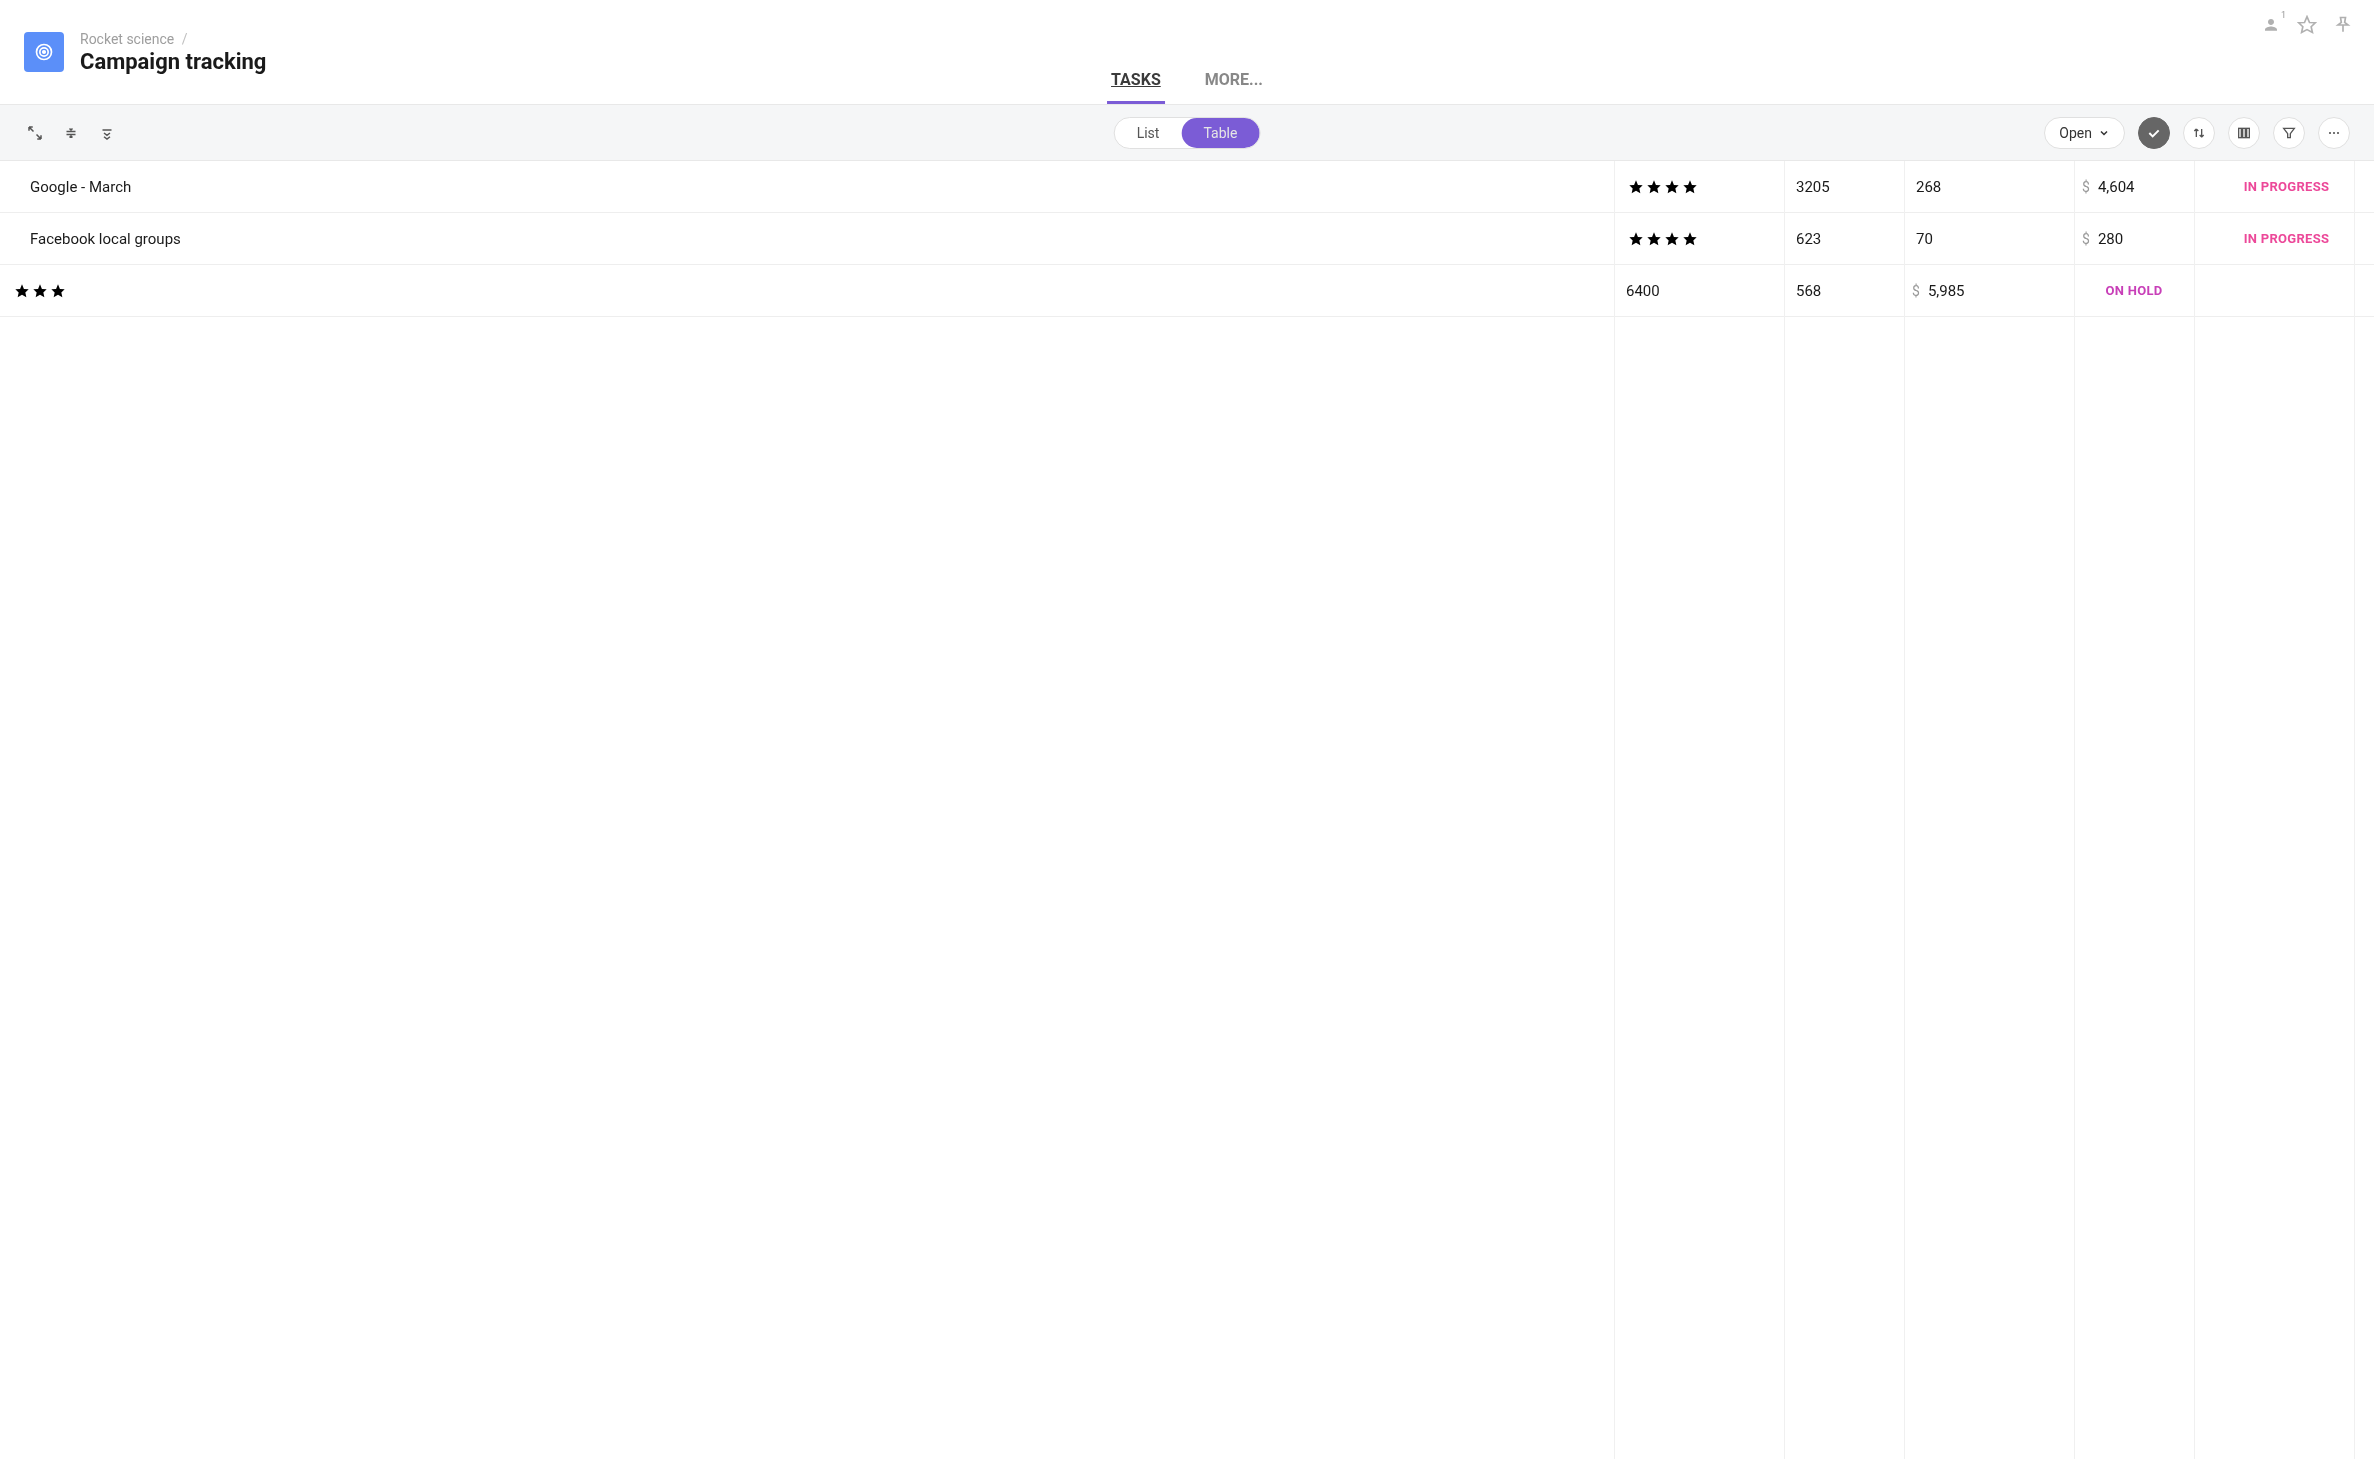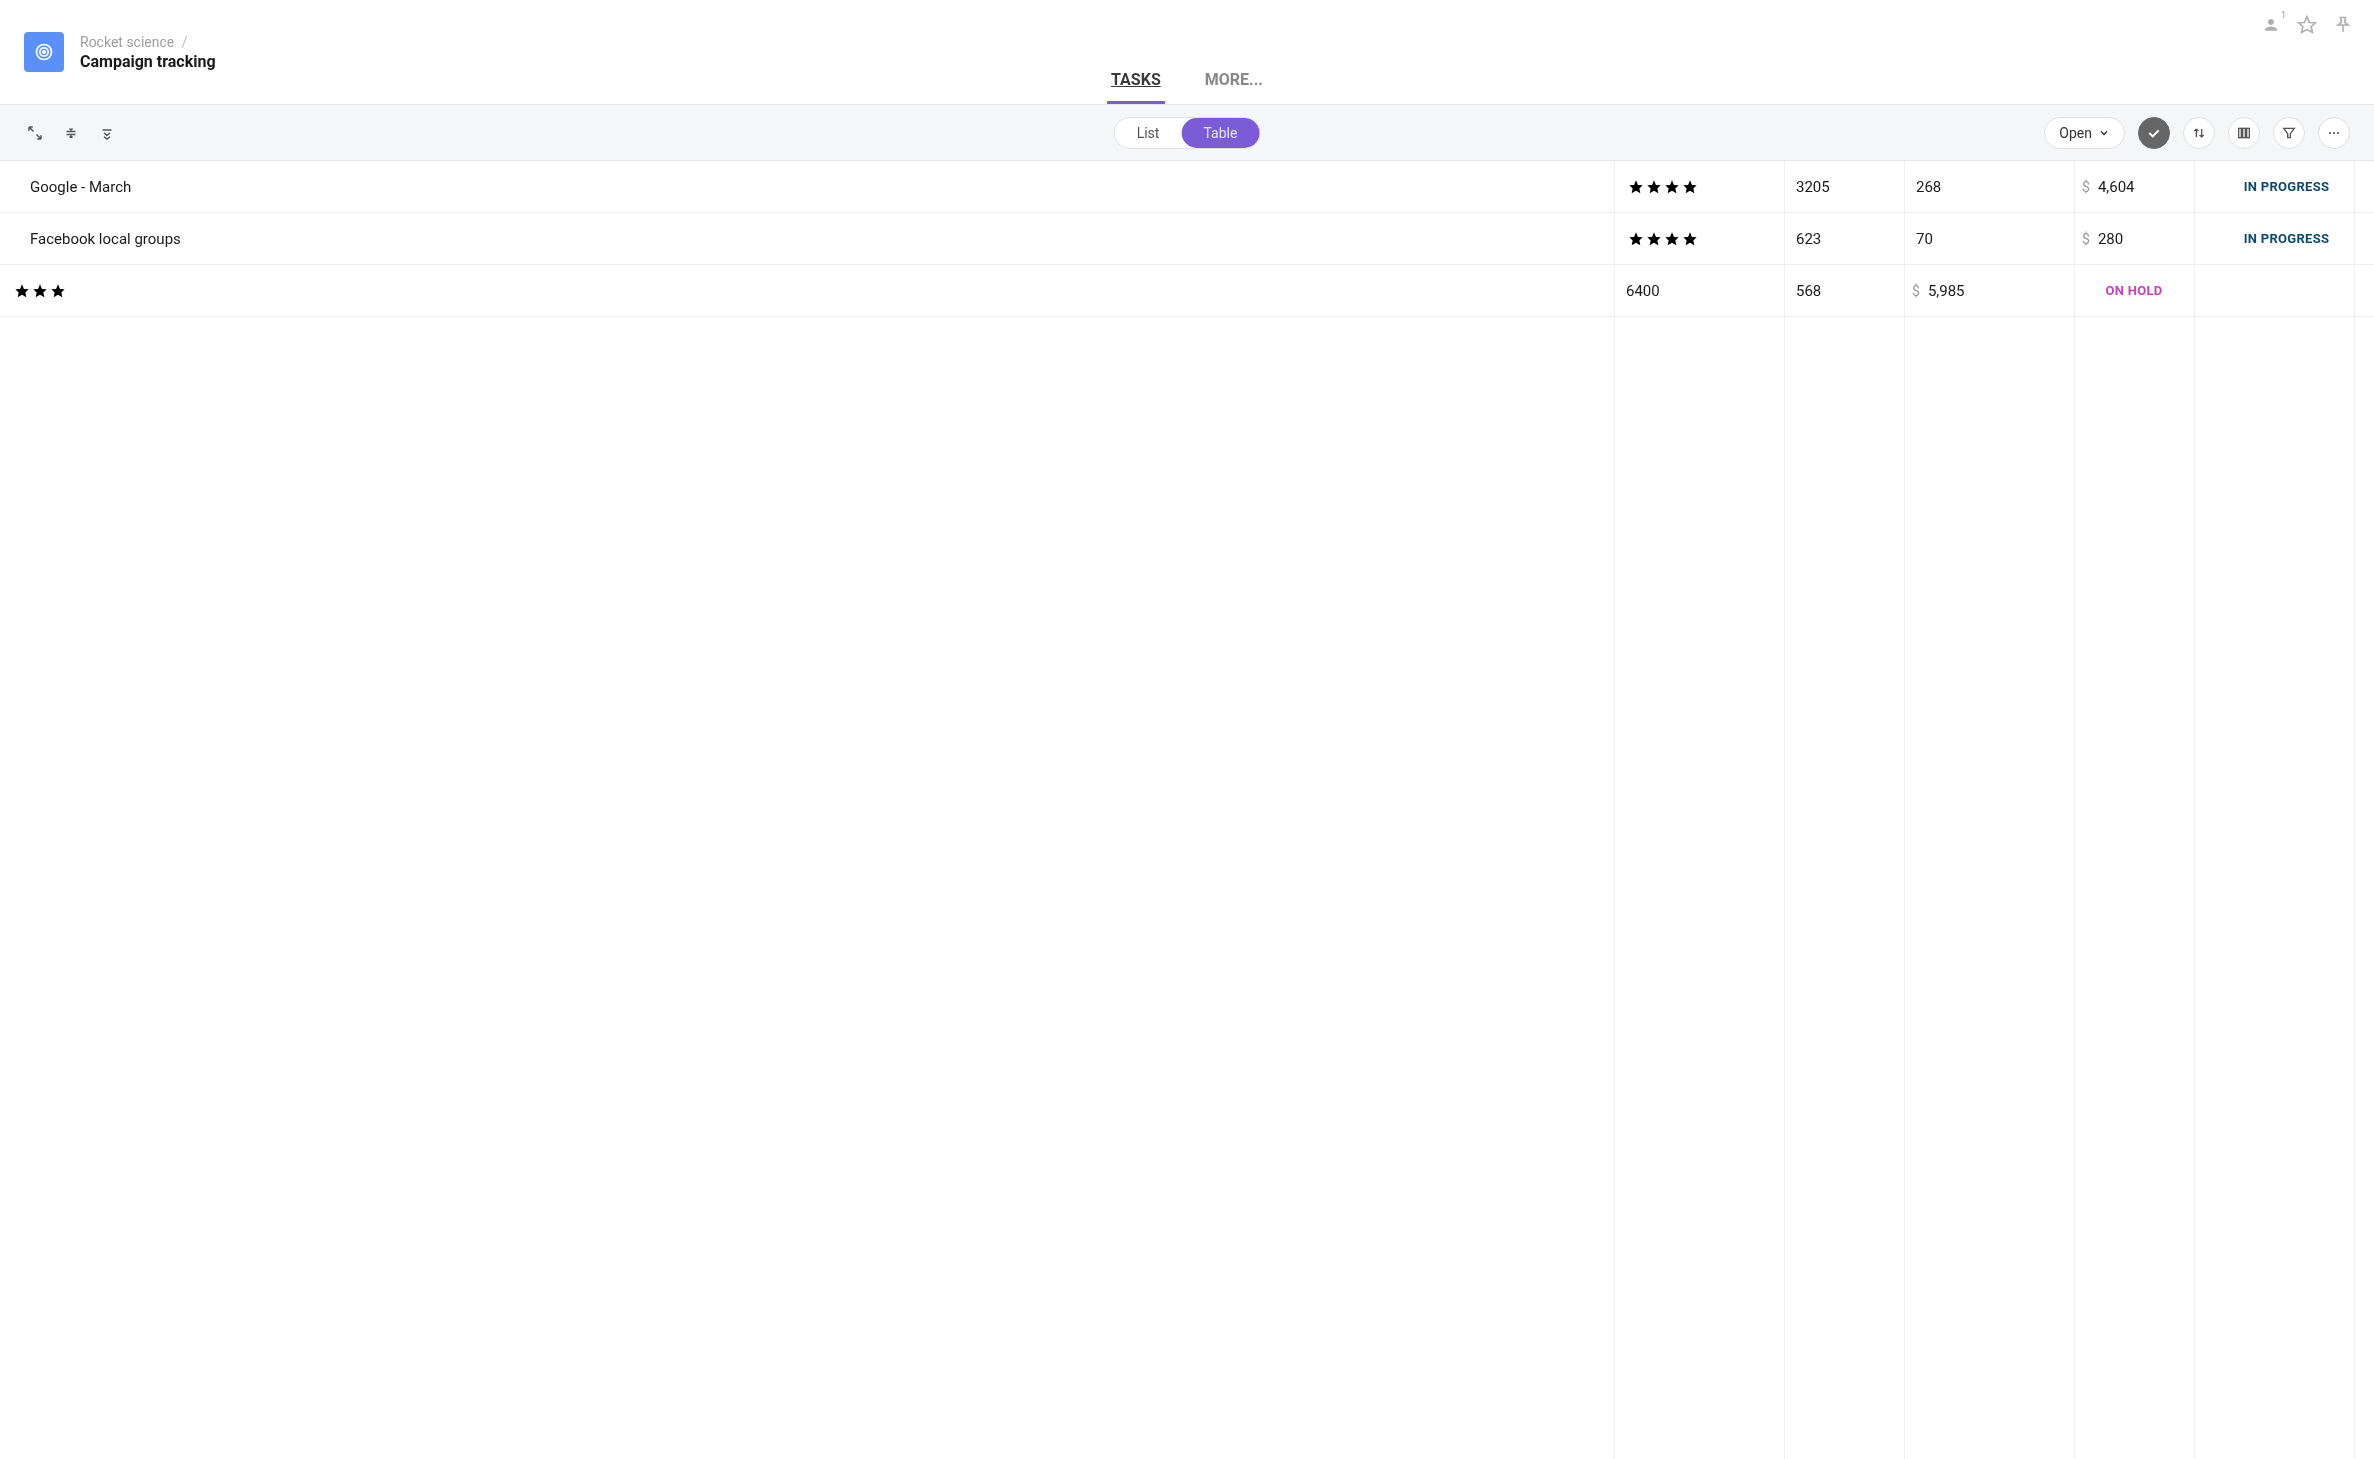--- a/index.html
+++ b/index.html
@@ -29,21 +29,21 @@
   align-items: center;
   justify-content: center;
   color: #fff;
   flex-shrink: 0;
 }
 .project-icon svg { width: 20px; height: 20px; }
 .header-title-block { margin-left: 16px; display: flex; flex-direction: column; }
 .breadcrumb { color: #9e9e9e; font-size: 14px; margin-bottom: 2px; }
 .breadcrumb .crumb { color: #9e9e9e; }
 .breadcrumb .sep { margin: 0 4px; color: #c0c0c0; }
-.page-title { font-size: 16px; font-weight: 700; color: #1a1a1a; }
+.page-title { font-size: 22px; font-weight: 700; color: #1a1a1a; }
 
 .header-tabs {
   position: absolute;
   left: 50%;
   transform: translateX(-50%);
   bottom: 0;
   display: flex;
   gap: 36px;
 }
 .header-tab {
@@ -170,21 +170,21 @@
   align-items: center;
   background: #fff;
 }
 .td { font-size: 15px; color: #1a1a1a; }
 .td.title { padding-left: 30px; }
 .td.perf { display: flex; gap: 2px; padding-left: 14px;}
 .td.num { padding-left: 12px; }
 .td.spent { padding-left: 8px; display:flex; align-items:center; gap:8px;}
 .td.status { text-align: center; font-size: 13px; font-weight: 700; letter-spacing: 0.3px; }
 .currency-sym { color:#999; font-size:14px;}
-.status-IN-PROGRESS { color: #0c4a6e; padding-left: 25px; }
+.status-IN-PROGRESS { color: #ec4899; padding-left: 25px; }
 .status-ON-HOLD { color: #c83fb8; }
 
 .star { width: 16px; height: 16px; }
 
 .add-row {
   display: flex;
   gap: 28px;
   padding: 14px 18px;
   border-bottom: 1px solid #eee;
   color: #7b5cd6;

